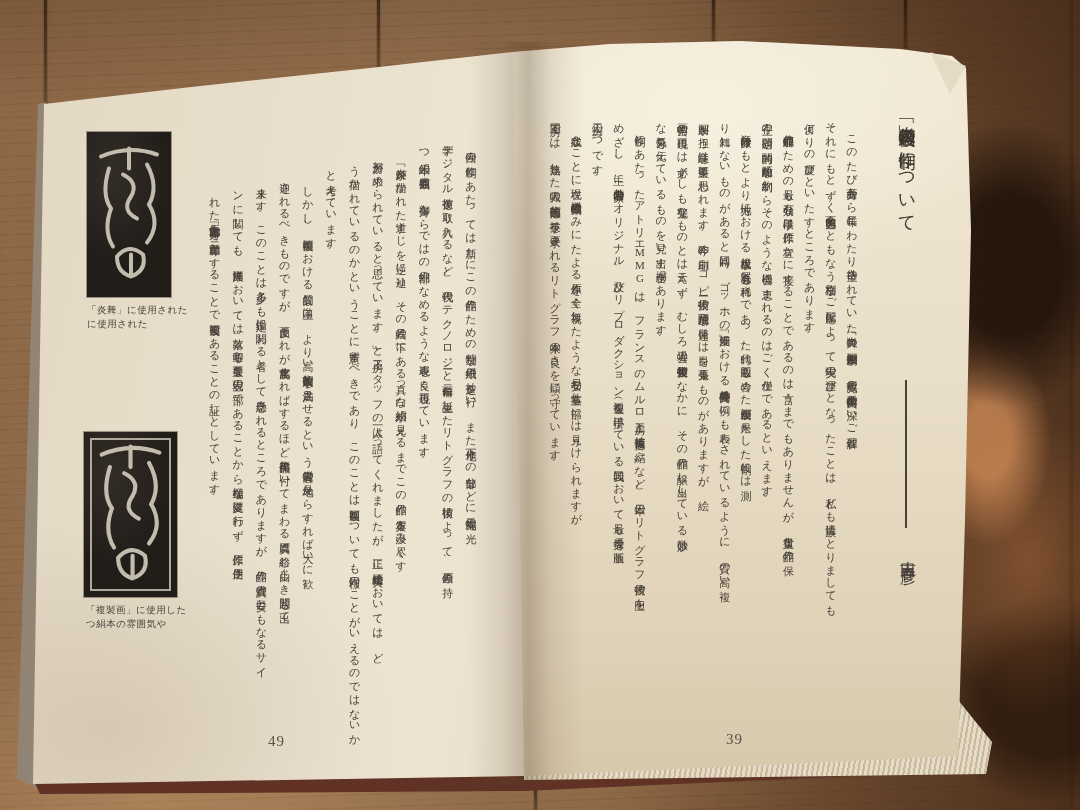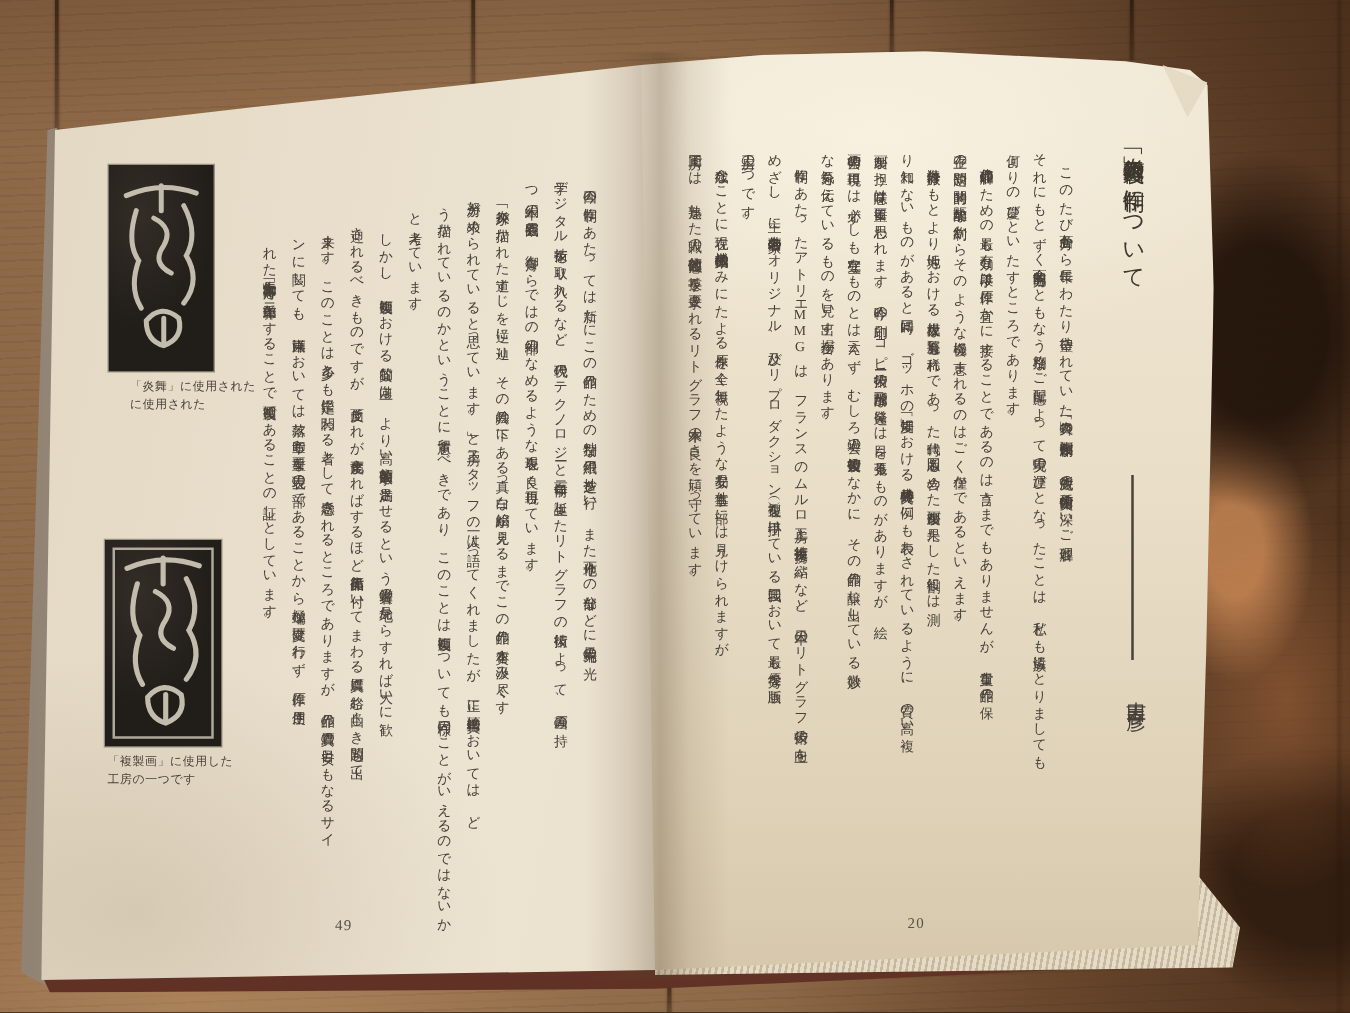--- a/index.html
+++ b/index.html
@@ -83,24 +83,24 @@
 
   
   .seal{position:absolute;background:
         radial-gradient(60px 90px at 30% 25%, #332d27, var(--seal_black,#211d19));
         box-shadow:0 0 0 1px rgba(40,34,28,.4);}
   .seal svg{position:absolute;inset:0;width:100%;height:100%;}
   .seal1{left:87px;top:132px;width:84px;height:165px;}
   .seal2{left:84px;top:432px;width:93px;height:165px;}
   .seal-frame{position:absolute;inset:6px;border:2px solid rgba(222,214,199,.75);}
   .caption{position:absolute;font-size:9.5px;line-height:13.5px;letter-spacing:.5px;color:#4a423a;}
-  .cap1{left:104px;top:304px;}
+  .cap1{left:87px;top:304px;}
   .cap2{left:86px;top:604px;font-family:Liberation Serif, serif;}
 
-  .pagenum{position:absolute;font-size:12px;letter-spacing:1px;color:#5a5248;text-align:right;}
+  .pagenum{position:absolute;font-size:15px;letter-spacing:1px;color:#5a5248;text-align:right;}
   .pn-left{left:268px;top:733px;}
   .pn-right{left:726px;top:731px;}
 </style>
 </head>
 <body>
 
 <div class="scene">
   <div class="wood"></div>
   <div class="seam seam-a"></div>
   <div class="seam seam-b"></div>
@@ -177,21 +177,21 @@
     </div>
 
     <div class="seal seal2">
       <div class="seal-frame"></div>
       <svg viewBox="0 0 84 160">
         <use href="#sealglyph"></use>
       </svg>
     </div>
     <div class="caption cap2">
       <div>「複製画」に使用した</div>
-      <div>工房の一つです</div>
+      <div>つ絹本の雰囲気や</div>
     </div>
 
     <div class="pagenum pn-left">49</div>
-    <div class="pagenum pn-right">20</div>
+    <div class="pagenum pn-right">39</div>
 
     <div class="gutter"></div>
   </div>
 </div>
 
 </body></html>

